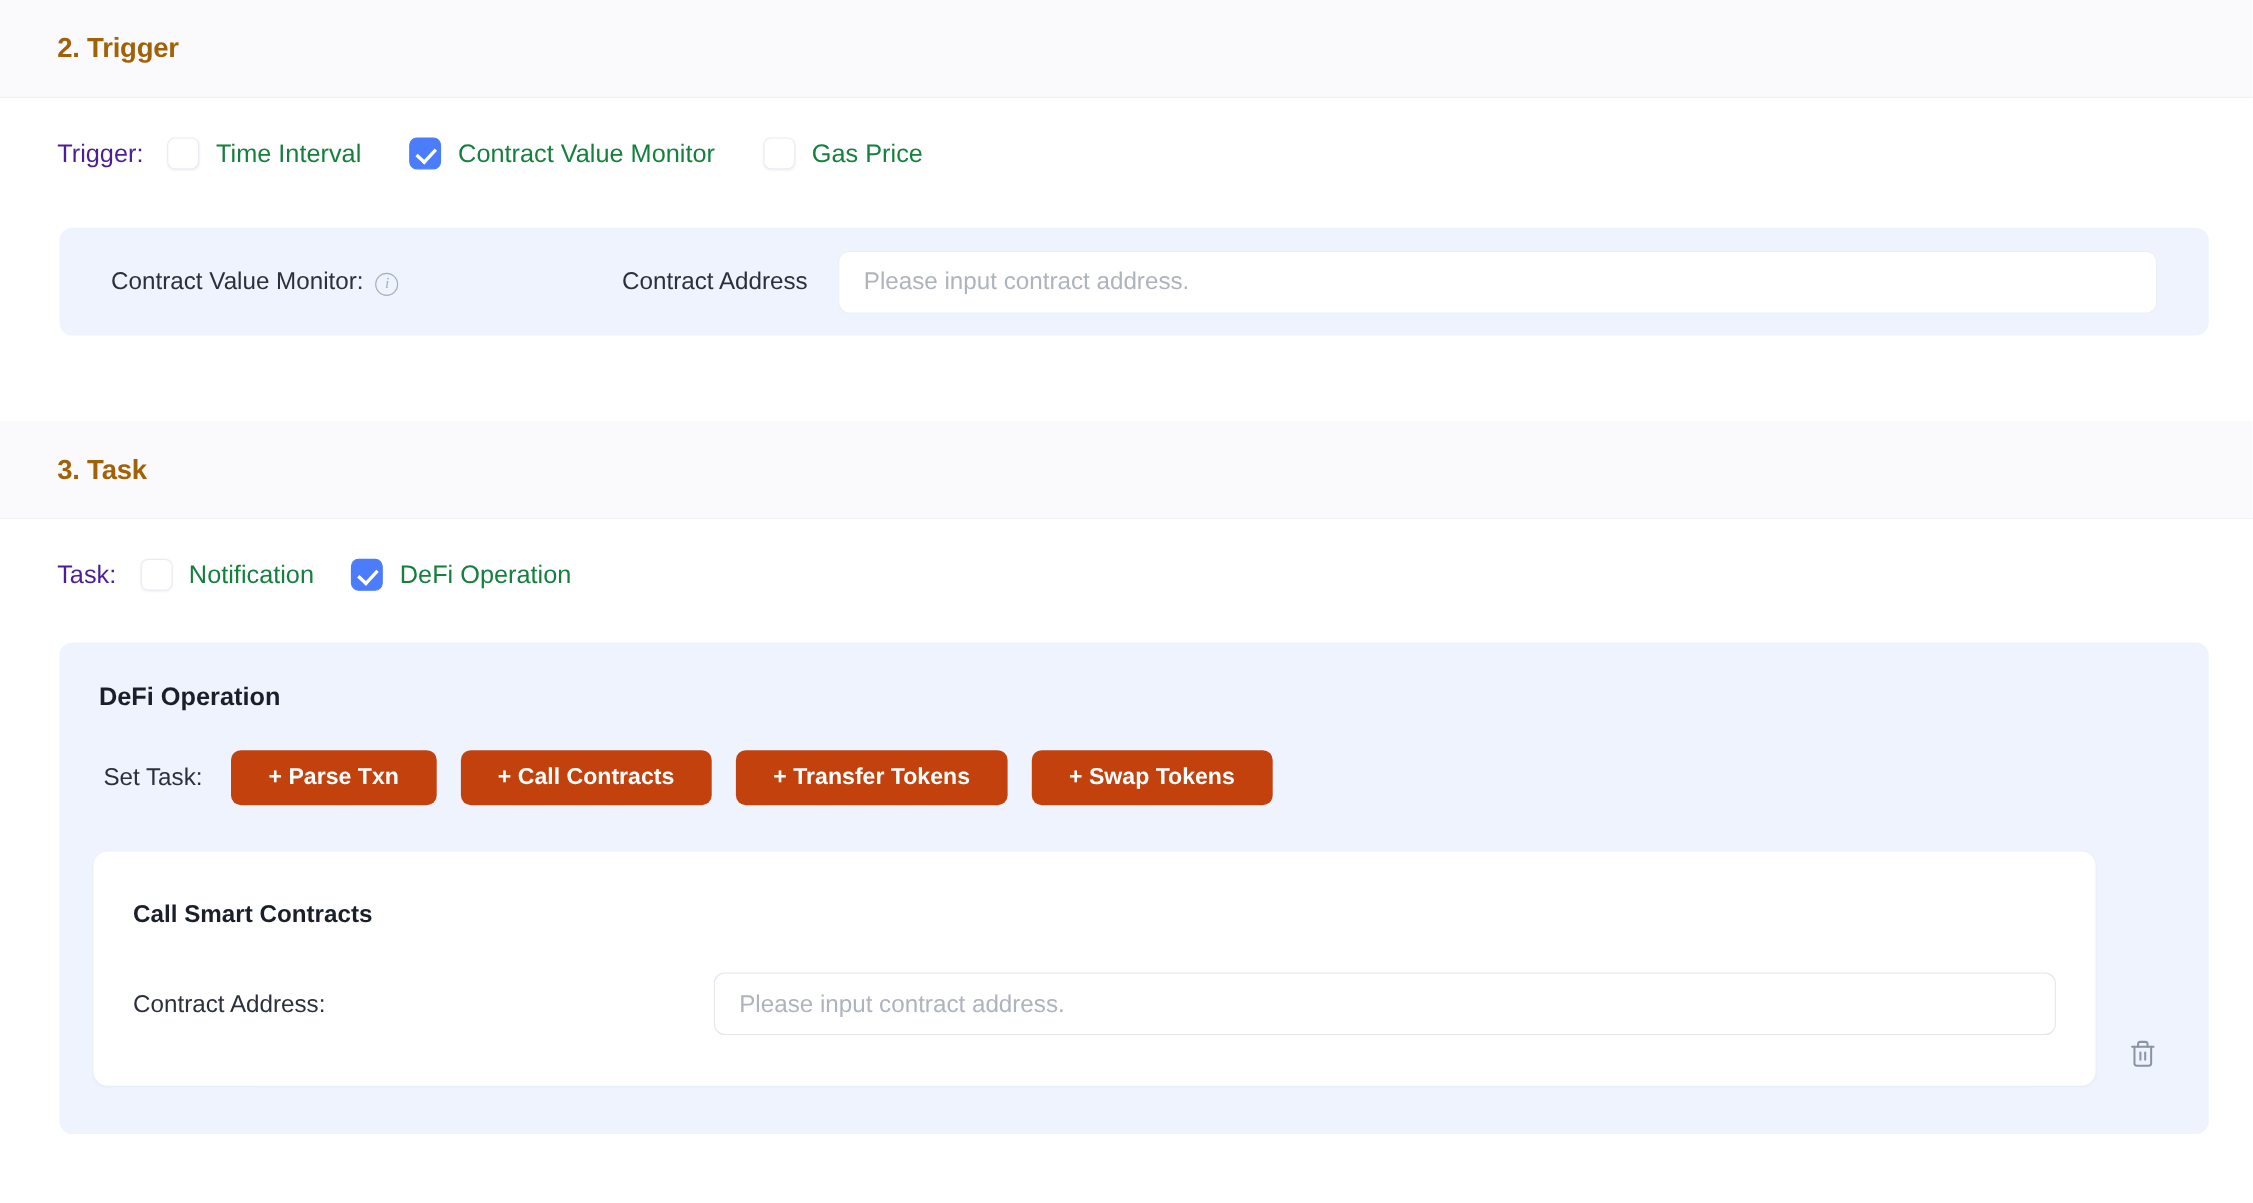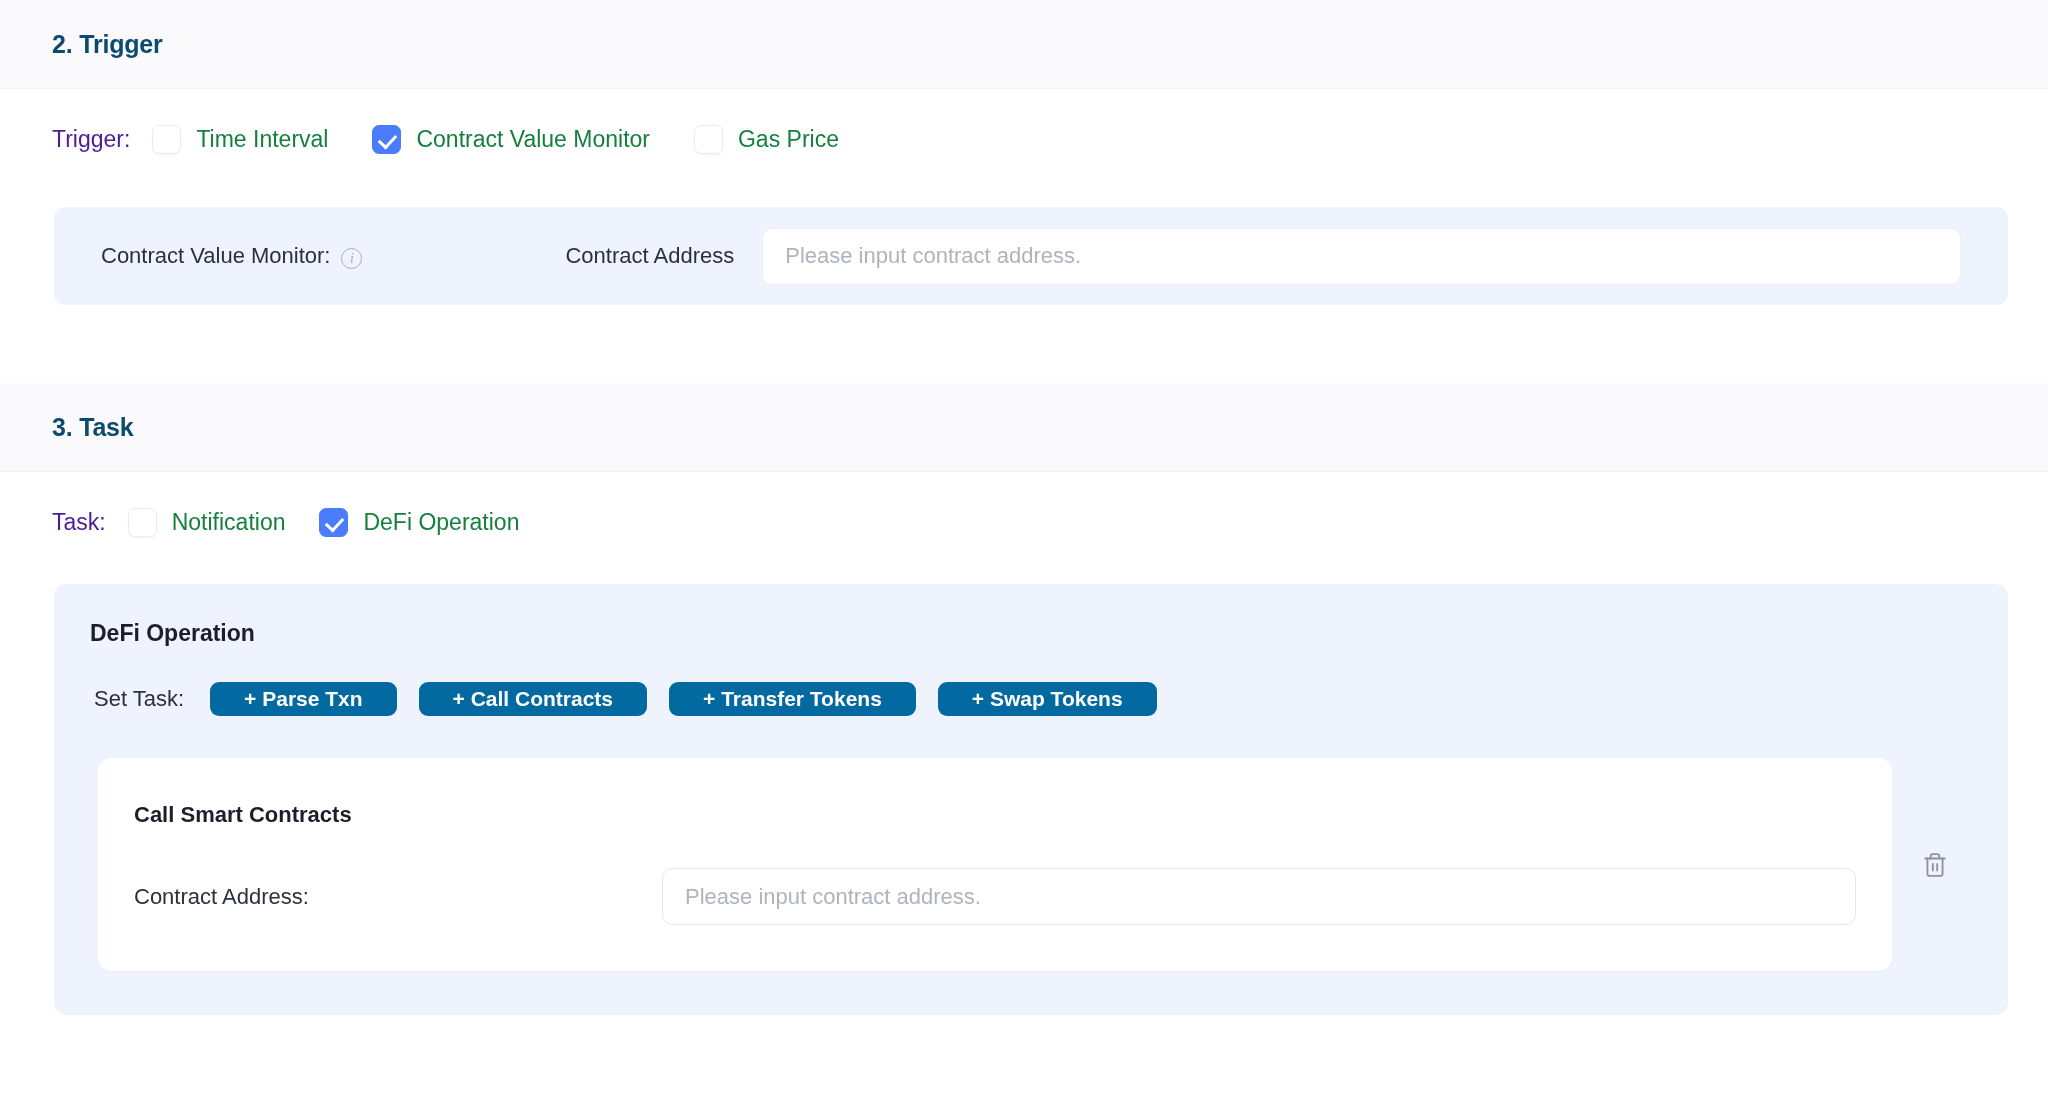--- a/index.html
+++ b/index.html
@@ -18,21 +18,21 @@
     background: #fafafc;
     border-bottom: 1px solid #eef0f4;
     padding: 28px 0 28px 52px;
     height: 89px;
     display: flex;
     align-items: center;
   }
   .section-header .title {
     font-size: 25px;
     font-weight: bold;
-    color: #0c4a6e;
+    color: #a16207;
     letter-spacing: -0.2px;
   }
 
   
   .section-body { padding: 0 0 0 0; background:#ffffff; }
 
   
   .cb-row {
     display: flex;
     align-items: center;
@@ -152,40 +152,40 @@
     padding-left: 40px;
     margin-top: 35px;
   }
   .set-task-label {
     font-size: 22px;
     color: #2b303b;
     margin-right: 26px;
     white-space: nowrap;
   }
   .pill-btn {
-    background: #0369a1;
+    background: #c2410c;
     color: #ffffff;
     font-size: 21px;
     font-weight: bold;
     border: none;
     border-radius: 9px;
-    height: 34px;
+    height: 50px;
     padding: 0 34px;
     margin-right: 22px;
     cursor: pointer;
     font-family: "Liberation Sans", sans-serif;
     white-space: nowrap;
   }
 
   
   .task-card-wrap {
     display: flex;
-    align-items: center;
+    align-items: flex-end;
     margin-top: 42px;
-    padding: 0 44px;
+    padding: 0 31px;
   }
   .task-card {
     flex: 1;
     background: #ffffff;
     border-radius: 13px;
     padding: 44px 36px 46px 36px;
     box-shadow: 0 1px 3px rgba(30,45,90,0.04);
   }
   .task-card-title {
     font-size: 22px;

